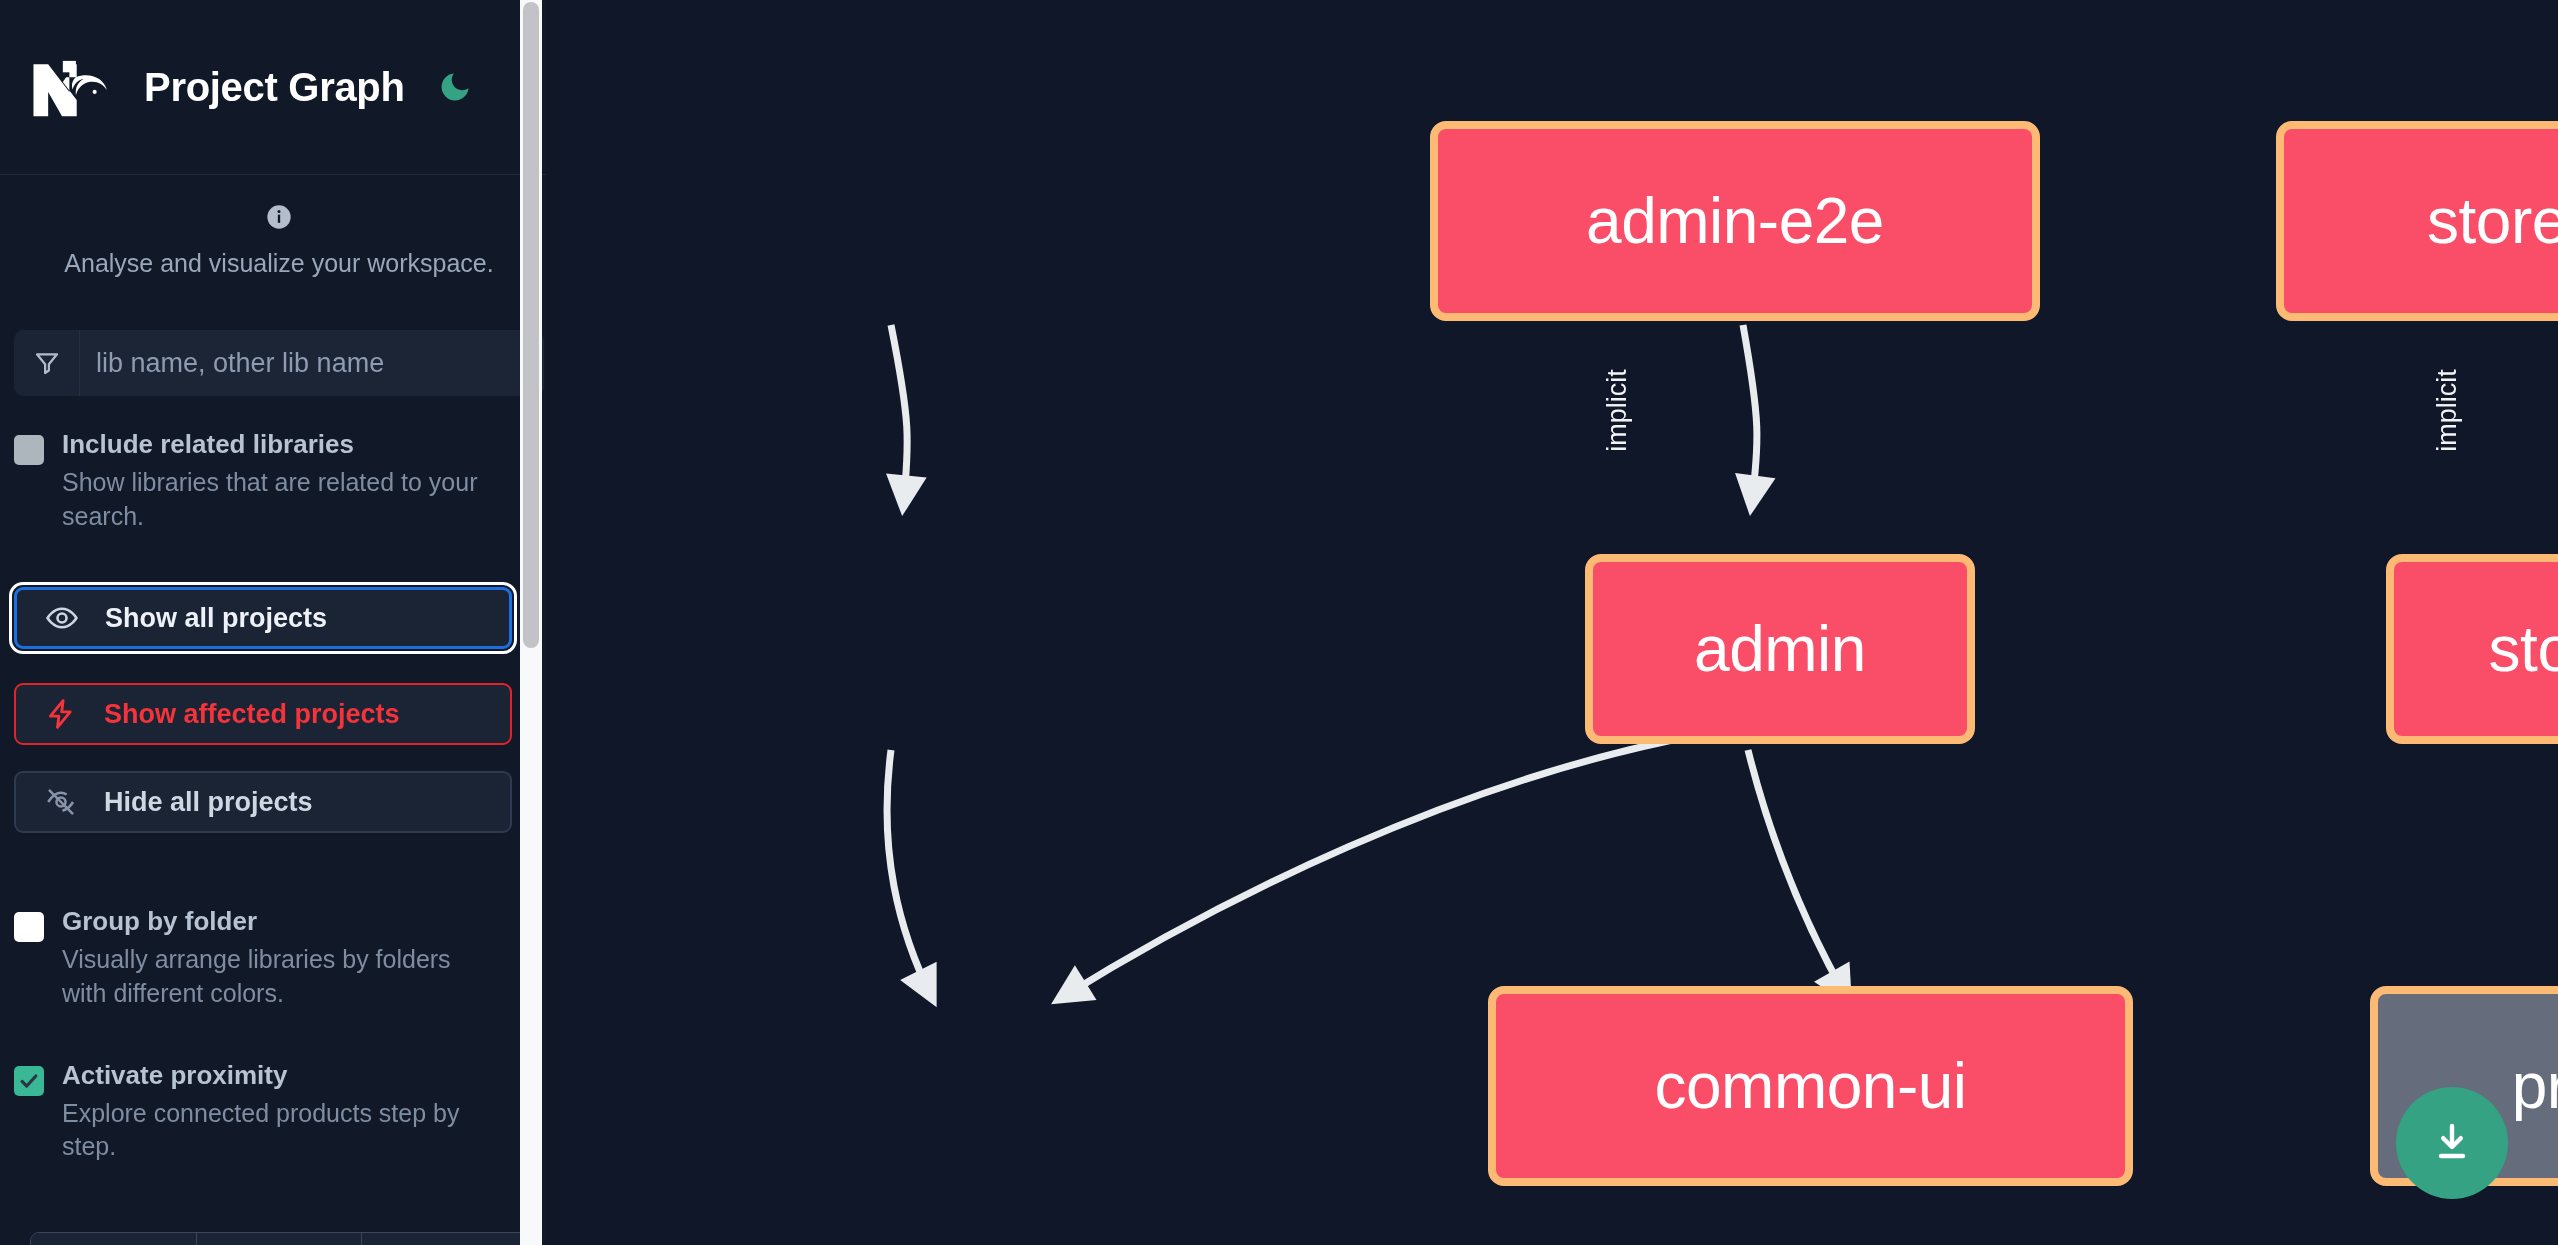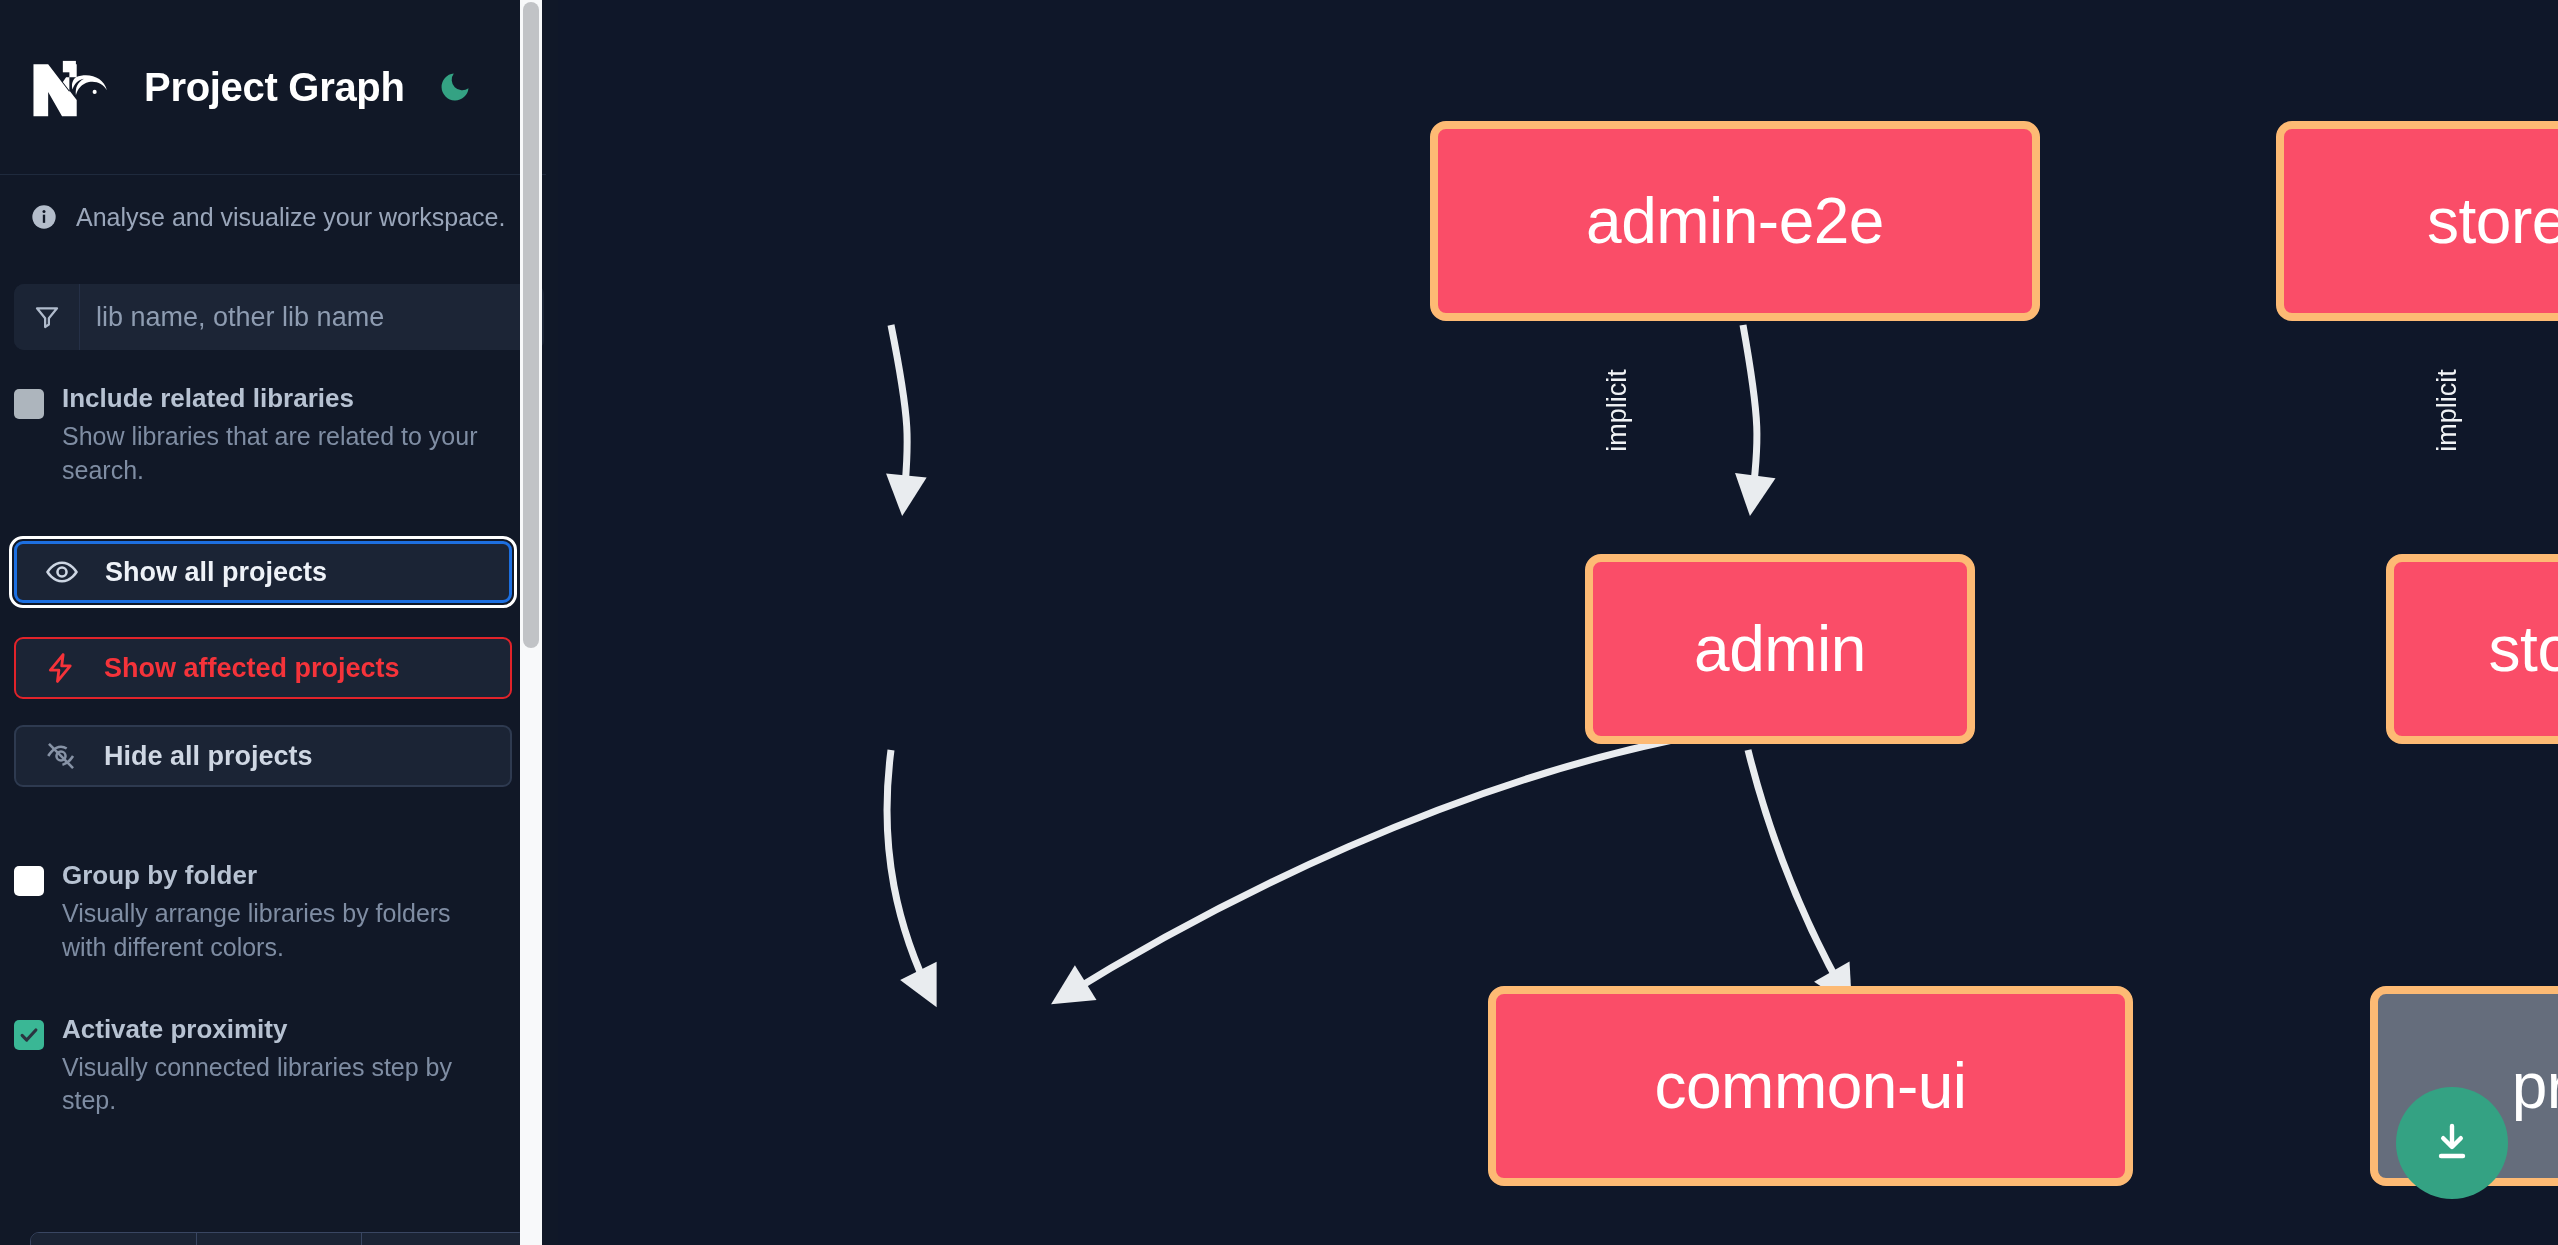--- a/index.html
+++ b/index.html
@@ -32,23 +32,24 @@
     font-size: 40px; font-weight: 700; color: #ffffff;
     margin-left: 32px; letter-spacing: -0.3px;
   }
   .moon-btn {
     margin-left: 28px; width: 44px; height: 44px;
     display: flex; align-items: center; justify-content: center;
     cursor: pointer;
   }
 
   .sb-info {
-    display: flex; align-items: flex-start;
+    display: flex; align-items: center;
     padding: 28px 30px 0 30px;
     gap: 18px;
+    flex-direction: column;
   }
   .info-icon { flex: 0 0 28px; width: 28px; height: 28px; }
   .sb-info-text { font-size: 25px; color: #9aa6ba; }
 
   .sb-body { padding: 0 14px; }
 
   .filter-row {
     margin-top: 52px;
     height: 66px;
     display: flex; align-items: stretch;
@@ -267,21 +268,21 @@
         </div>
 
         <div class="check-row" style="margin-top:50px;">
           <div class="cbx green">
             <svg width="22" height="22" viewBox="0 0 24 24" fill="none" stroke="#2b3440" stroke-width="3.4" stroke-linecap="round" stroke-linejoin="round">
               <path d="M4.5 12.5 9.5 17.5 19.5 6.5"></path>
             </svg>
           </div>
           <div class="check-texts">
             <div class="check-label">Activate proximity</div>
-            <div class="check-desc">Visually connected libraries step by step.</div>
+            <div class="check-desc">Explore connected products step by step.</div>
           </div>
         </div>
       </div>
 
       <div class="bottom-group">
         <div></div>
         <div></div>
         <div></div>
       </div>
 

